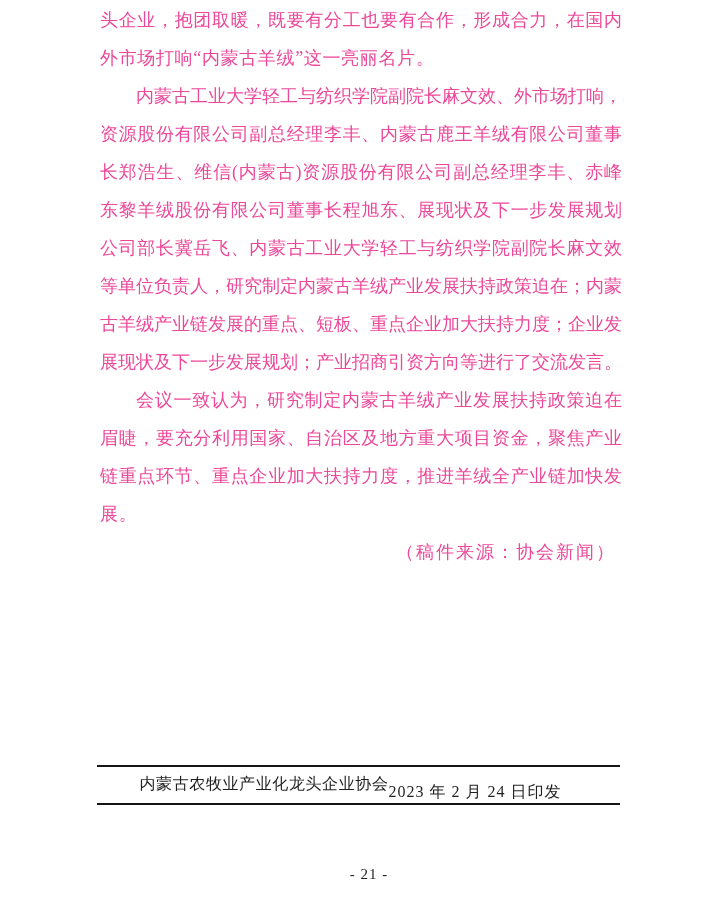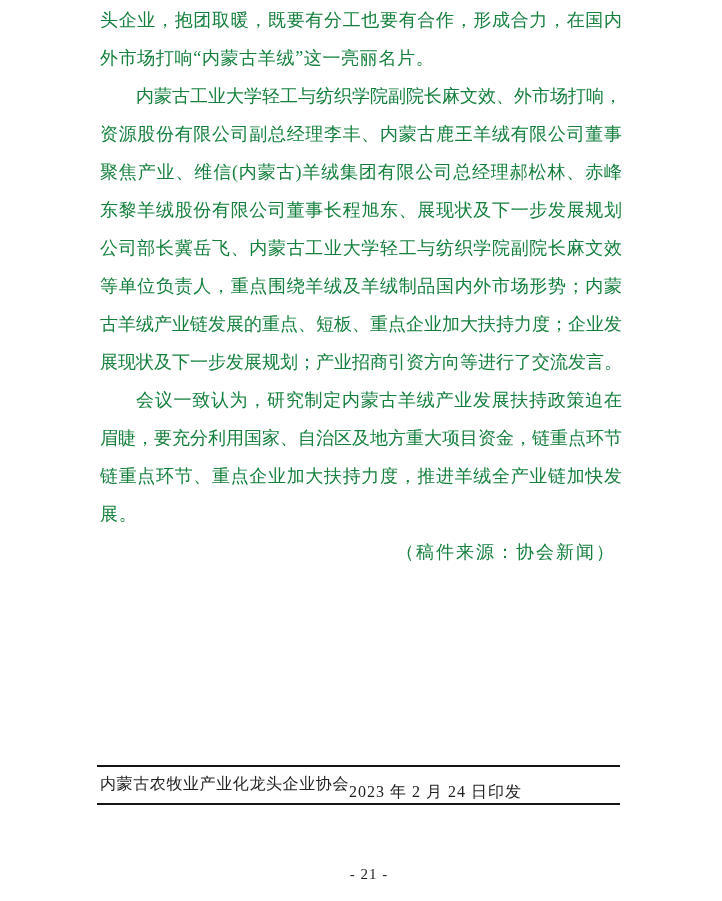--- a/index.html
+++ b/index.html
@@ -11,21 +11,21 @@
     font-family: "Liberation Serif", "DejaVu Serif", serif;
     overflow: hidden;
   }
   .body-text {
     position: absolute;
     left: 100px;
     top: 1px;
     width: 522px;
     font-size: 18px;
     line-height: 38px;
-    color: #15803d;
+    color: #ec4899;
     letter-spacing: 0;
   }
   .line { white-space: nowrap; }
   .line.full {
     white-space: normal;
     text-align: justify;
     text-align-last: justify;
   }
   .line.indent { text-indent: 36px; }
   .line.loose { letter-spacing: 0.65px; }
@@ -44,21 +44,21 @@
   }
   .rule-top { top: 765px; }
   .rule-bottom { top: 803px; }
   .footer-row {
     position: absolute;
     left: 100px;
     top: 766px;
     width: 517px;
     height: 36px;
     display: flex;
-    justify-content: flex-start;
+    justify-content: center;
     align-items: center;
     font-size: 16px;
     color: #1f1f1f;
     font-family: Liberation Serif, serif;
   }
   .footer-org { letter-spacing: 0.6px; }
   .footer-date { letter-spacing: 1px; padding-right: 16px; margin-top: 16px; }
   .page-number {
     position: absolute;
     top: 866px;
@@ -74,28 +74,28 @@
 </head>
 <body>
 
 <div class="page">
 
   <div class="body-text">
     <div class="line full">头企业，抱团取暖，既要有分工也要有合作，形成合力，在国内</div>
     <div class="line loose">外市场打响“内蒙古羊绒”这一亮丽名片。</div>
     <div class="line full indent">内蒙古工业大学轻工与纺织学院副院长麻文效、外市场打响，</div>
     <div class="line full">资源股份有限公司副总经理李丰、内蒙古鹿王羊绒有限公司董事</div>
-    <div class="line full">聚焦产业、维信(内蒙古)羊绒集团有限公司总经理郝松林、赤峰</div>
+    <div class="line full">长郑浩生、维信(内蒙古)资源股份有限公司副总经理李丰、赤峰</div>
     <div class="line full">东黎羊绒股份有限公司董事长程旭东、展现状及下一步发展规划</div>
     <div class="line full">公司部长冀岳飞、内蒙古工业大学轻工与纺织学院副院长麻文效</div>
-    <div class="line full">等单位负责人，重点围绕羊绒及羊绒制品国内外市场形势；内蒙</div>
+    <div class="line full">等单位负责人，研究制定内蒙古羊绒产业发展扶持政策迫在；内蒙</div>
     <div class="line full">古羊绒产业链发展的重点、短板、重点企业加大扶持力度；企业发</div>
     <div class="line full">展现状及下一步发展规划；产业招商引资方向等进行了交流发言。</div>
     <div class="line full indent">会议一致认为，研究制定内蒙古羊绒产业发展扶持政策迫在</div>
-    <div class="line full">眉睫，要充分利用国家、自治区及地方重大项目资金，链重点环节</div>
+    <div class="line full">眉睫，要充分利用国家、自治区及地方重大项目资金，聚焦产业</div>
     <div class="line full">链重点环节、重点企业加大扶持力度，推进羊绒全产业链加快发</div>
     <div class="line loose">展。</div>
     <div class="line right-align">（稿件来源：协会新闻）</div>
   </div>
 
   <div class="rule rule-top"></div>
 
   <div class="footer-row">
     <span class="footer-org">内蒙古农牧业产业化龙头企业协会</span>
     <span class="footer-date">2023 年 2 月 24 日印发</span>

